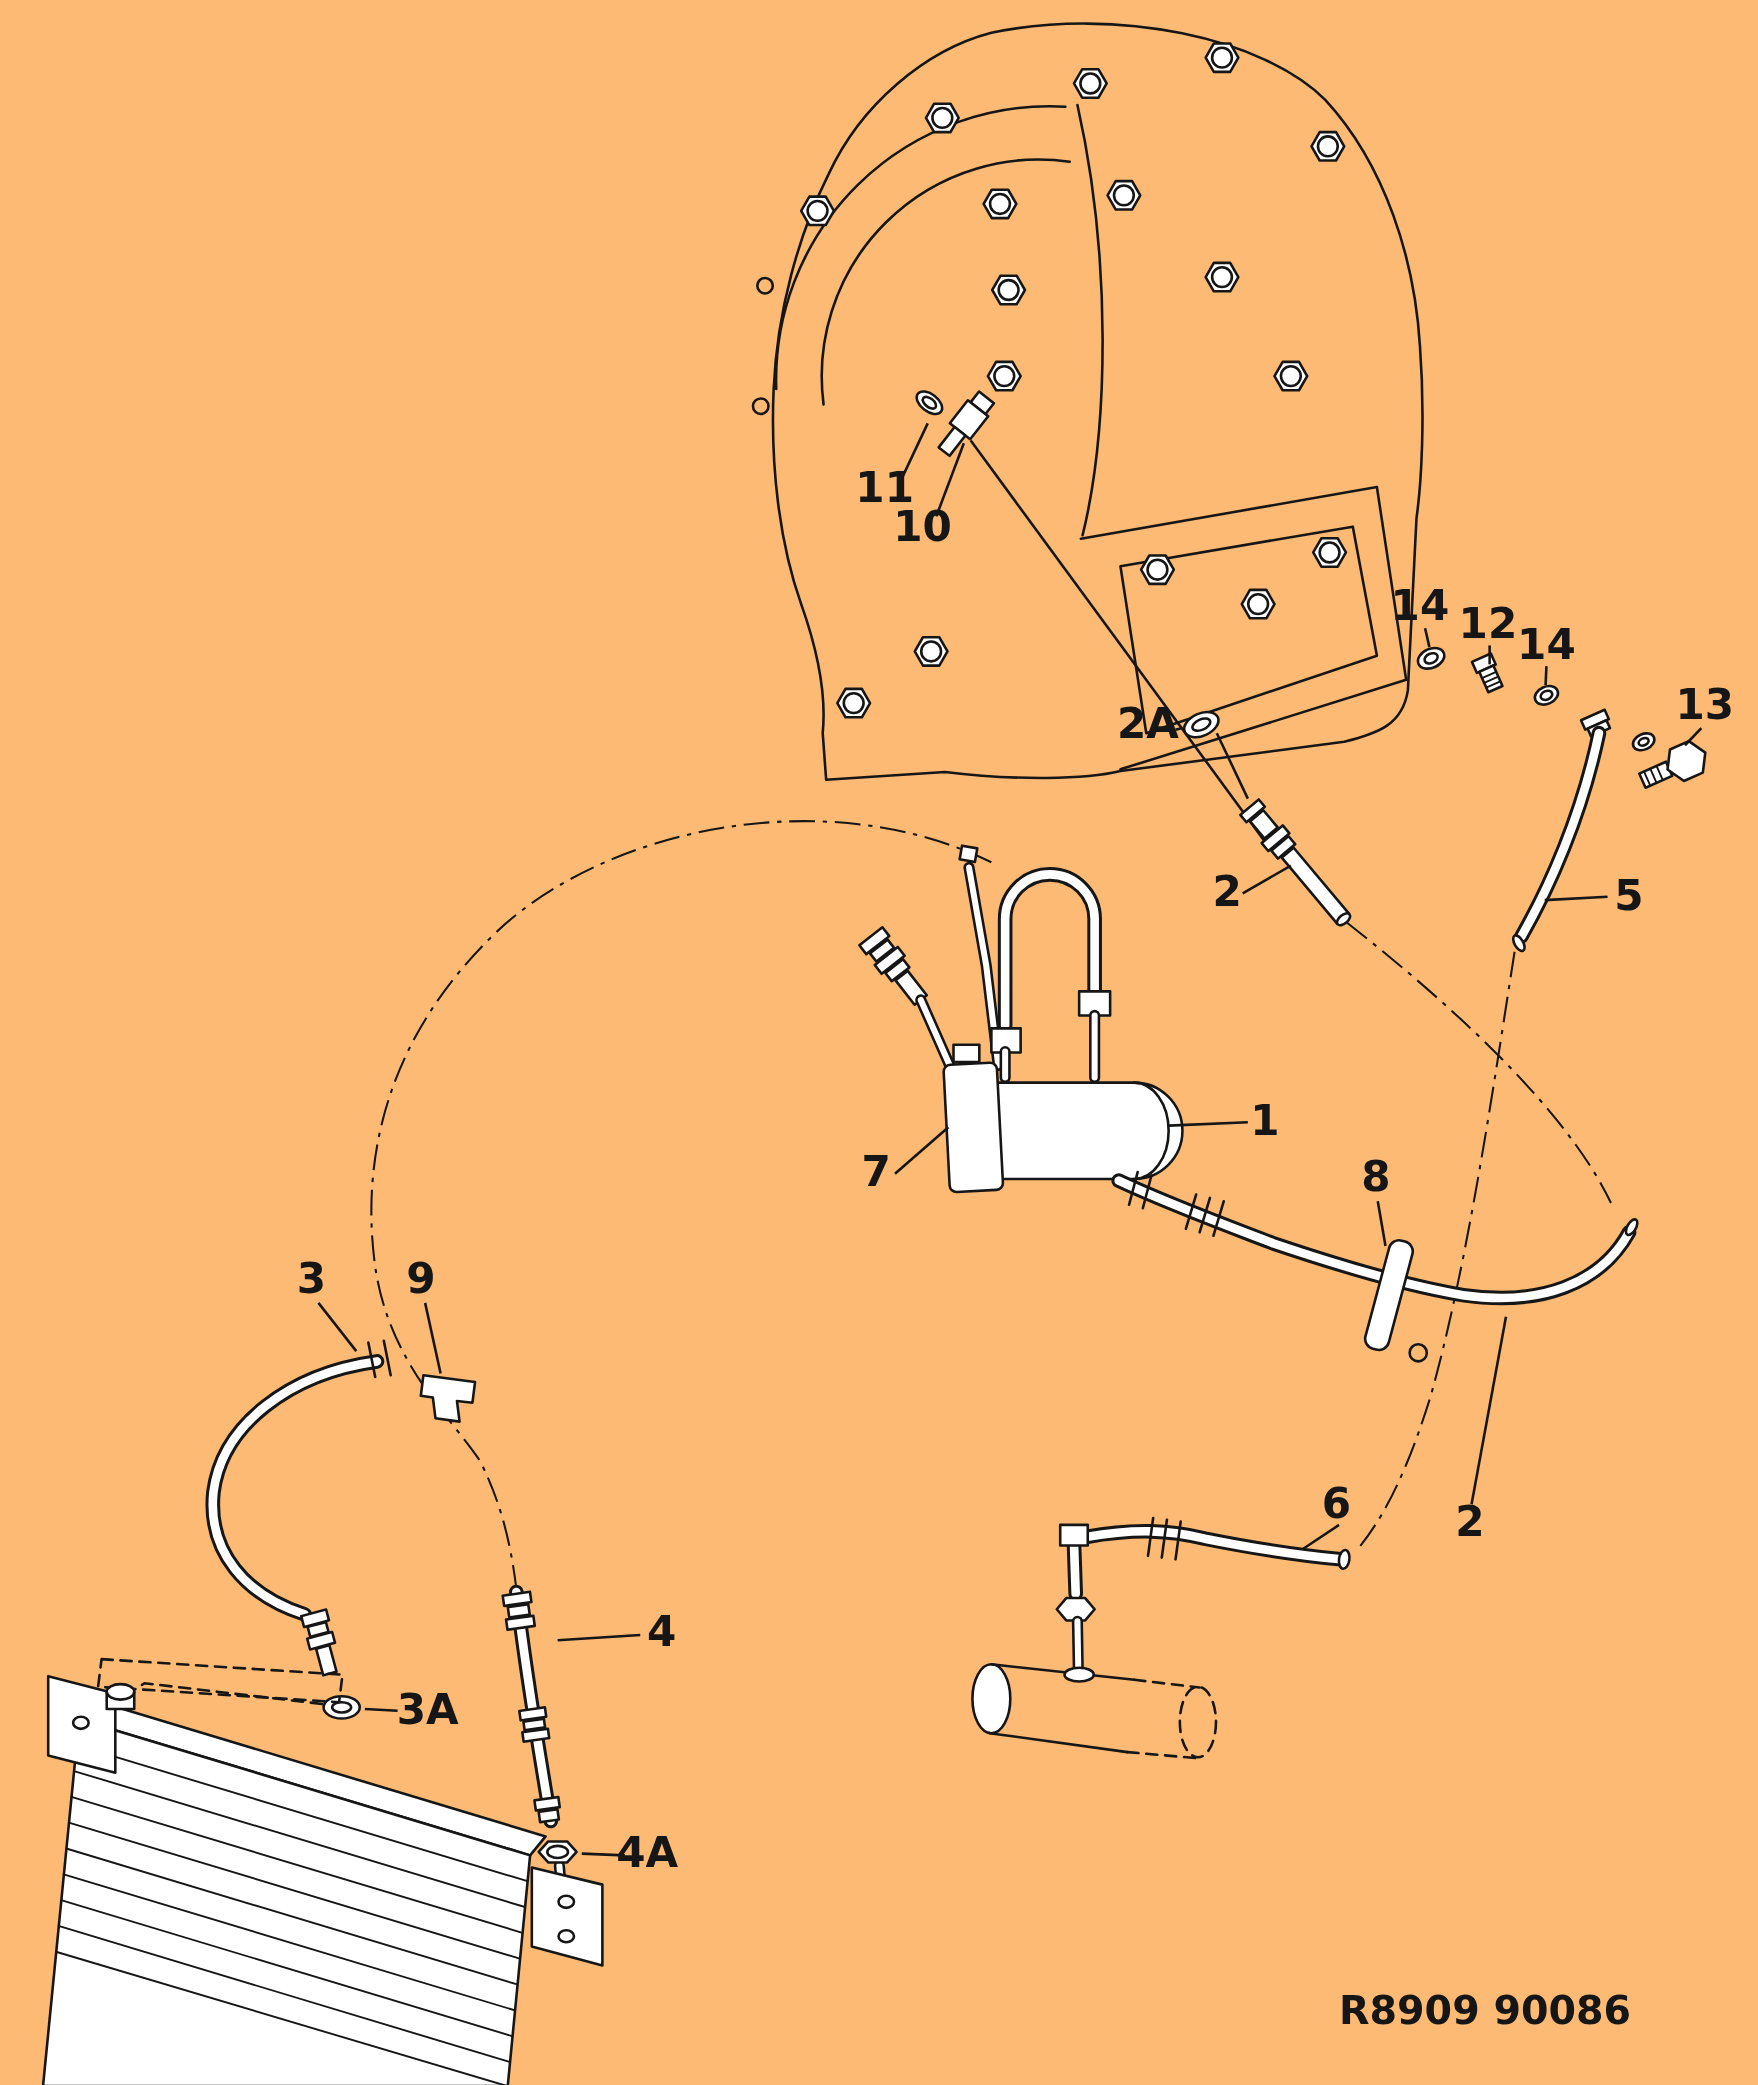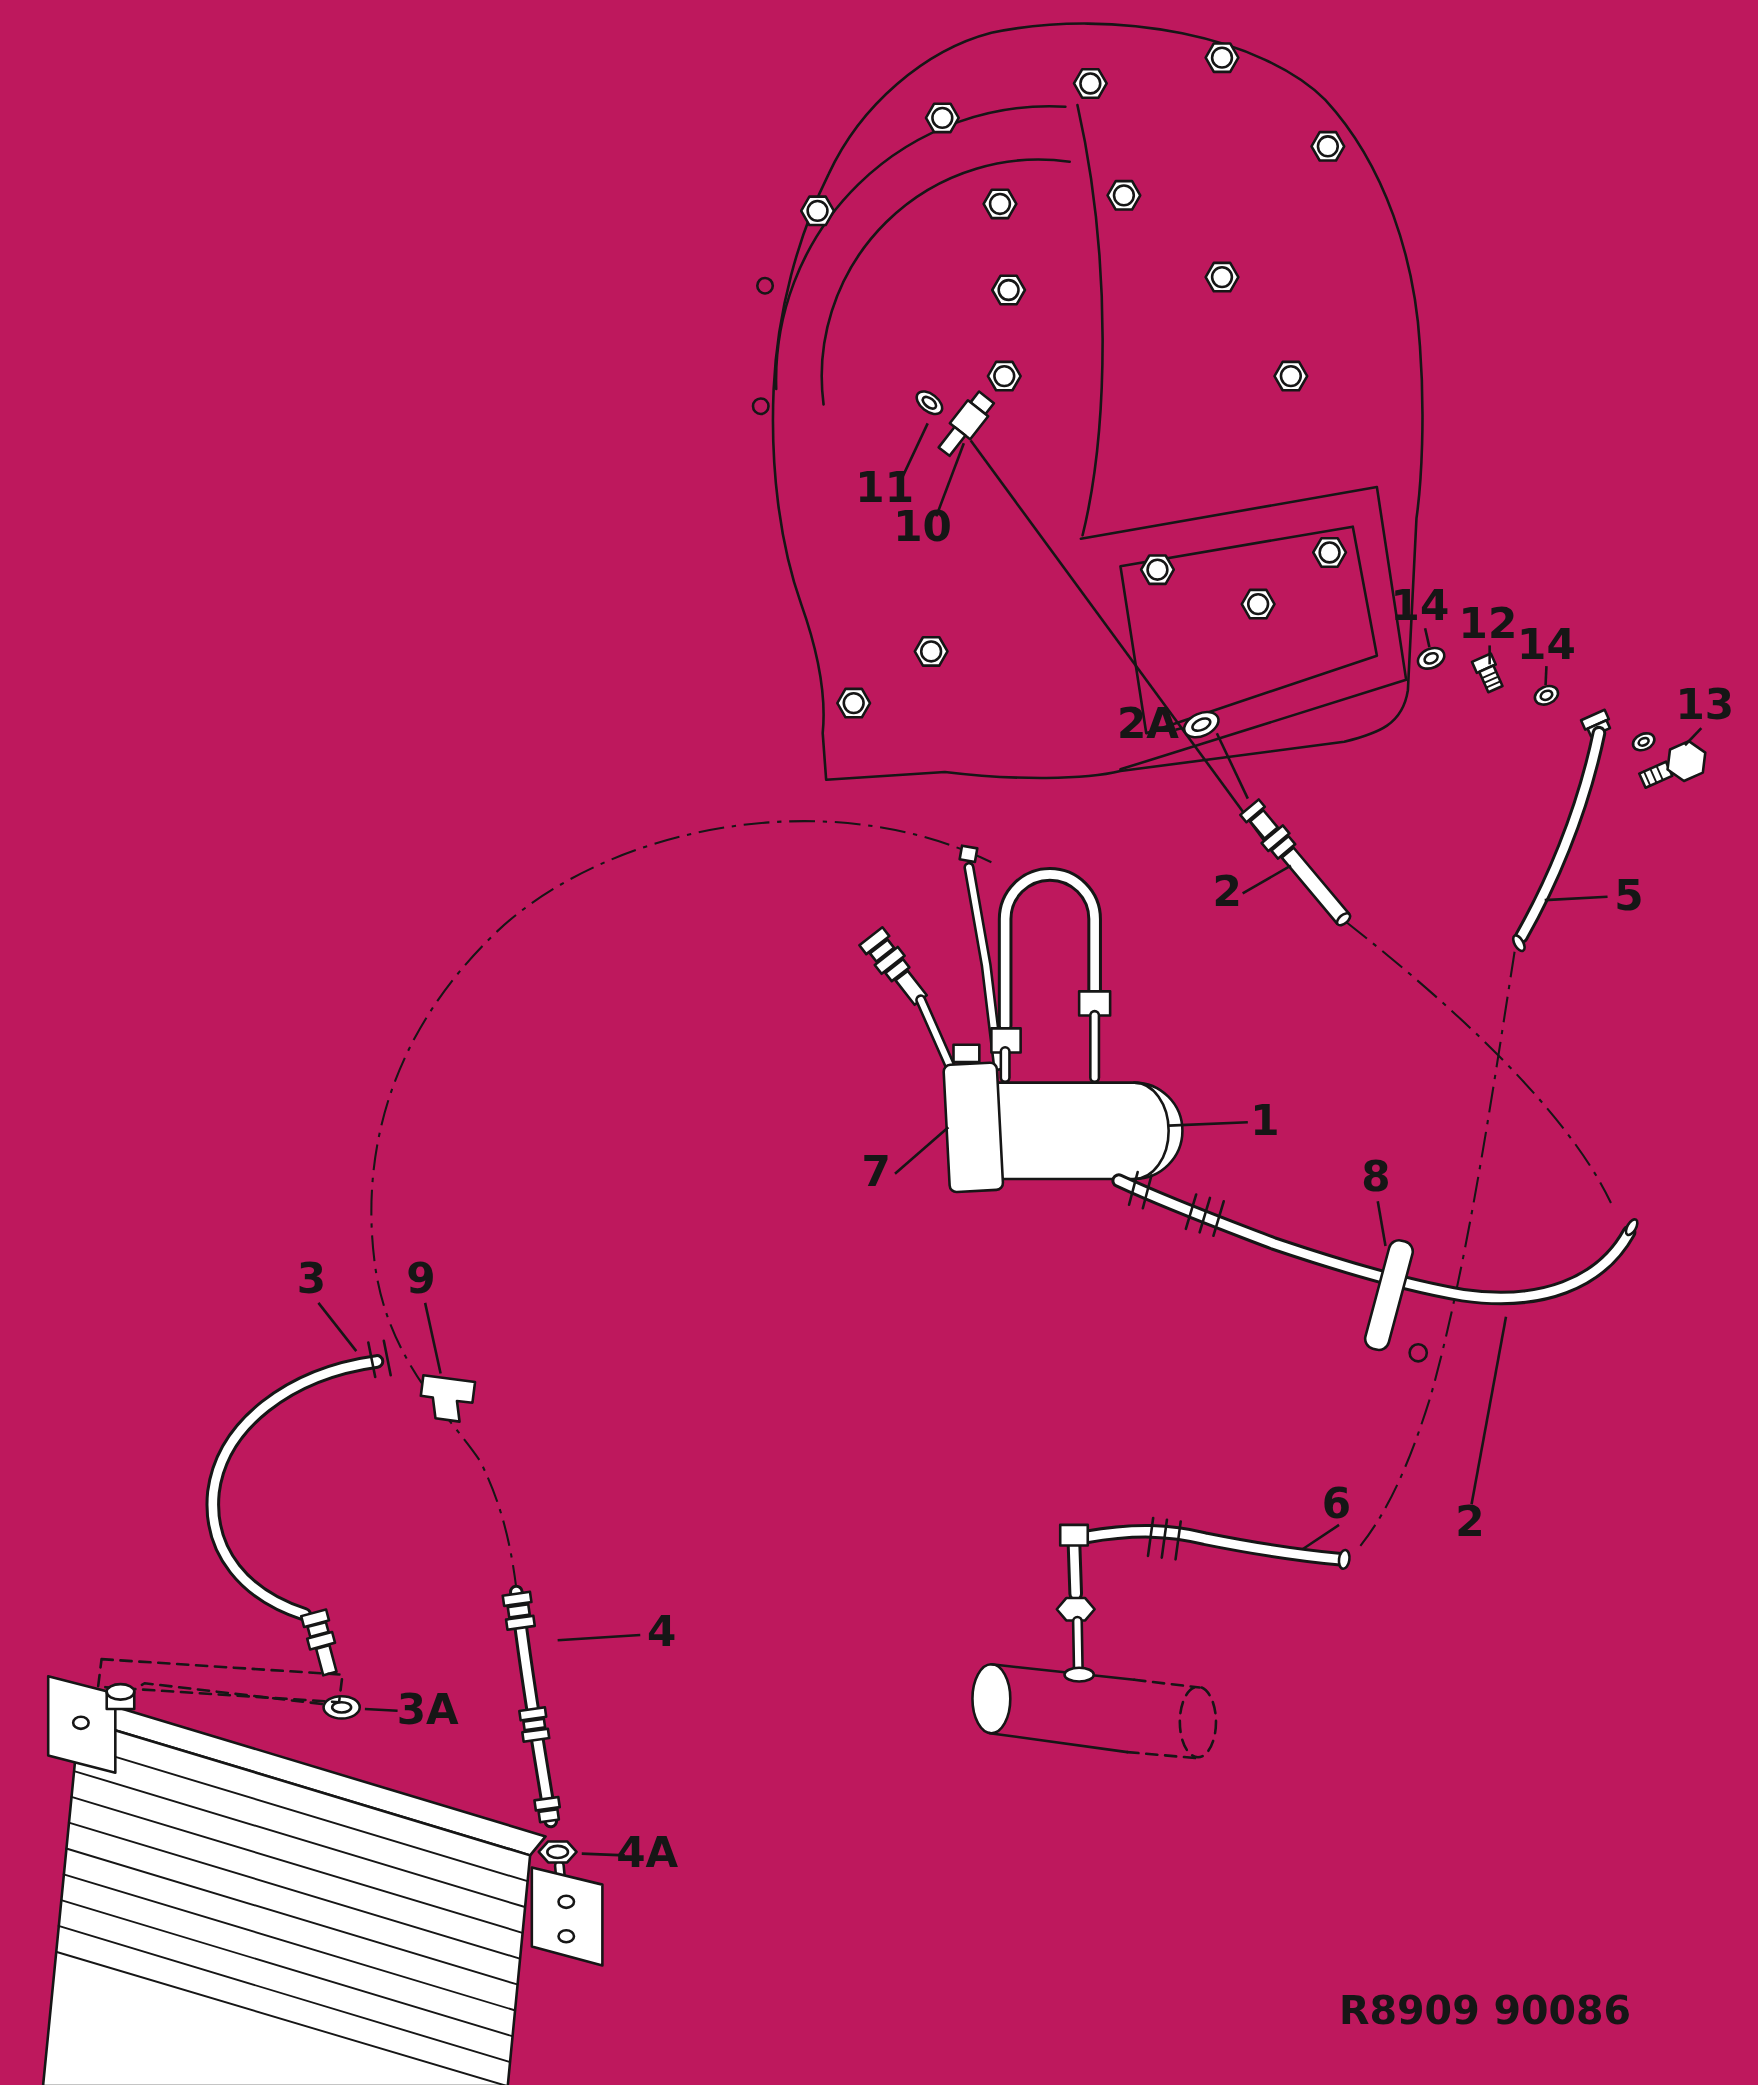--- a/index.html
+++ b/index.html
@@ -1,16 +1,16 @@
 <!DOCTYPE html>
 <html style="--ink: #161616; --paper: #ffffff;font-size:13.8px"><head>
 <meta charset="utf-8">
 <style>
   html,body{margin:0;padding:0;background:#ffffff;}
-  .page{width:1759px;height:2086px;background:#be185d;position:relative;overflow:hidden;
+  .page{width:1759px;height:2086px;background:#fdba74;position:relative;overflow:hidden;
         font-family:"DejaVu Sans",sans-serif;}
   svg{display:block;}
   .s3{fill:none;stroke:#161616;stroke-width:3;stroke-linecap:round;stroke-linejoin:round;}
   .s2{fill:none;stroke:#161616;stroke-width:2.2;stroke-linecap:round;}
   .fillw{fill:#ffffff;stroke:#161616;stroke-width:3;stroke-linejoin:round;}
   .tubeO{fill:none;stroke:#161616;stroke-width:17;stroke-linecap:round;}
   .tubeI{fill:none;stroke:#ffffff;stroke-width:10;stroke-linecap:round;}
   .tubeOs{fill:none;stroke:#161616;stroke-width:13;stroke-linecap:round;}
   .tubeIs{fill:none;stroke:#ffffff;stroke-width:7;stroke-linecap:round;}
   .phantom{fill:none;stroke:#161616;stroke-width:2.4;stroke-dasharray:30 9 5 9;}

